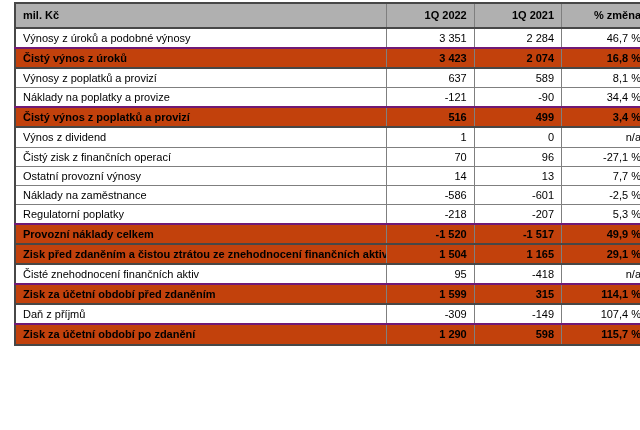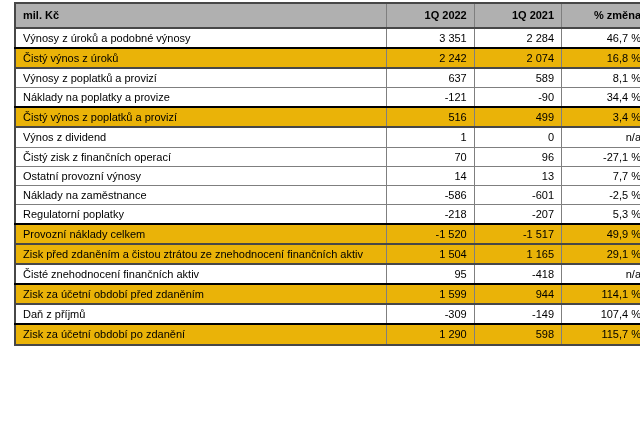--- a/index.html
+++ b/index.html
@@ -43,23 +43,23 @@
   }
   .col-label { width: 366px; text-align: left; }
   .col-num   { width: 86px;  text-align: right; }
   tr.header-row th {
     background: #b0b0b0;
     font-weight: 700;
     border-top: 2px solid #474747;
     border-bottom: 2px solid #474747;
   }
   tr.emphasis td {
-    background: #eab308;
-    font-weight: 400;
-    border-top: 2px solid #000000;
+    background: #c2410c;
+    font-weight: 700;
+    border-top: 2px solid #701a75;
     border-bottom: 2px solid #474747;
   }
   td.num, th.num { text-align: right; }
 </style>
 </head>
 <body>
 
 <div class="table-wrap">
   <table class="fin-table">
     <colgroup>
@@ -78,21 +78,21 @@
     </thead>
     <tbody>
         <tr>
           <td>Výnosy z úroků a podobné výnosy</td>
           <td class="num">3 351</td>
           <td class="num">2 284</td>
           <td class="num">46,7 %</td>
         </tr>
         <tr class="emphasis">
           <td>Čistý výnos z úroků</td>
-          <td class="num">2 242</td>
+          <td class="num">3 423</td>
           <td class="num">2 074</td>
           <td class="num">16,8 %</td>
         </tr>
         <tr>
           <td>Výnosy z poplatků a provizí</td>
           <td class="num">637</td>
           <td class="num">589</td>
           <td class="num">8,1 %</td>
         </tr>
         <tr>
@@ -151,21 +151,21 @@
         </tr>
         <tr>
           <td>Čisté znehodnocení finančních aktiv</td>
           <td class="num">95</td>
           <td class="num">-418</td>
           <td class="num">n/a</td>
         </tr>
         <tr class="emphasis">
           <td>Zisk za účetní období před zdaněním</td>
           <td class="num">1 599</td>
-          <td class="num">944</td>
+          <td class="num">315</td>
           <td class="num">114,1 %</td>
         </tr>
         <tr>
           <td>Daň z příjmů</td>
           <td class="num">-309</td>
           <td class="num">-149</td>
           <td class="num">107,4 %</td>
         </tr>
         <tr class="emphasis">
           <td>Zisk za účetní období po zdanění</td>

